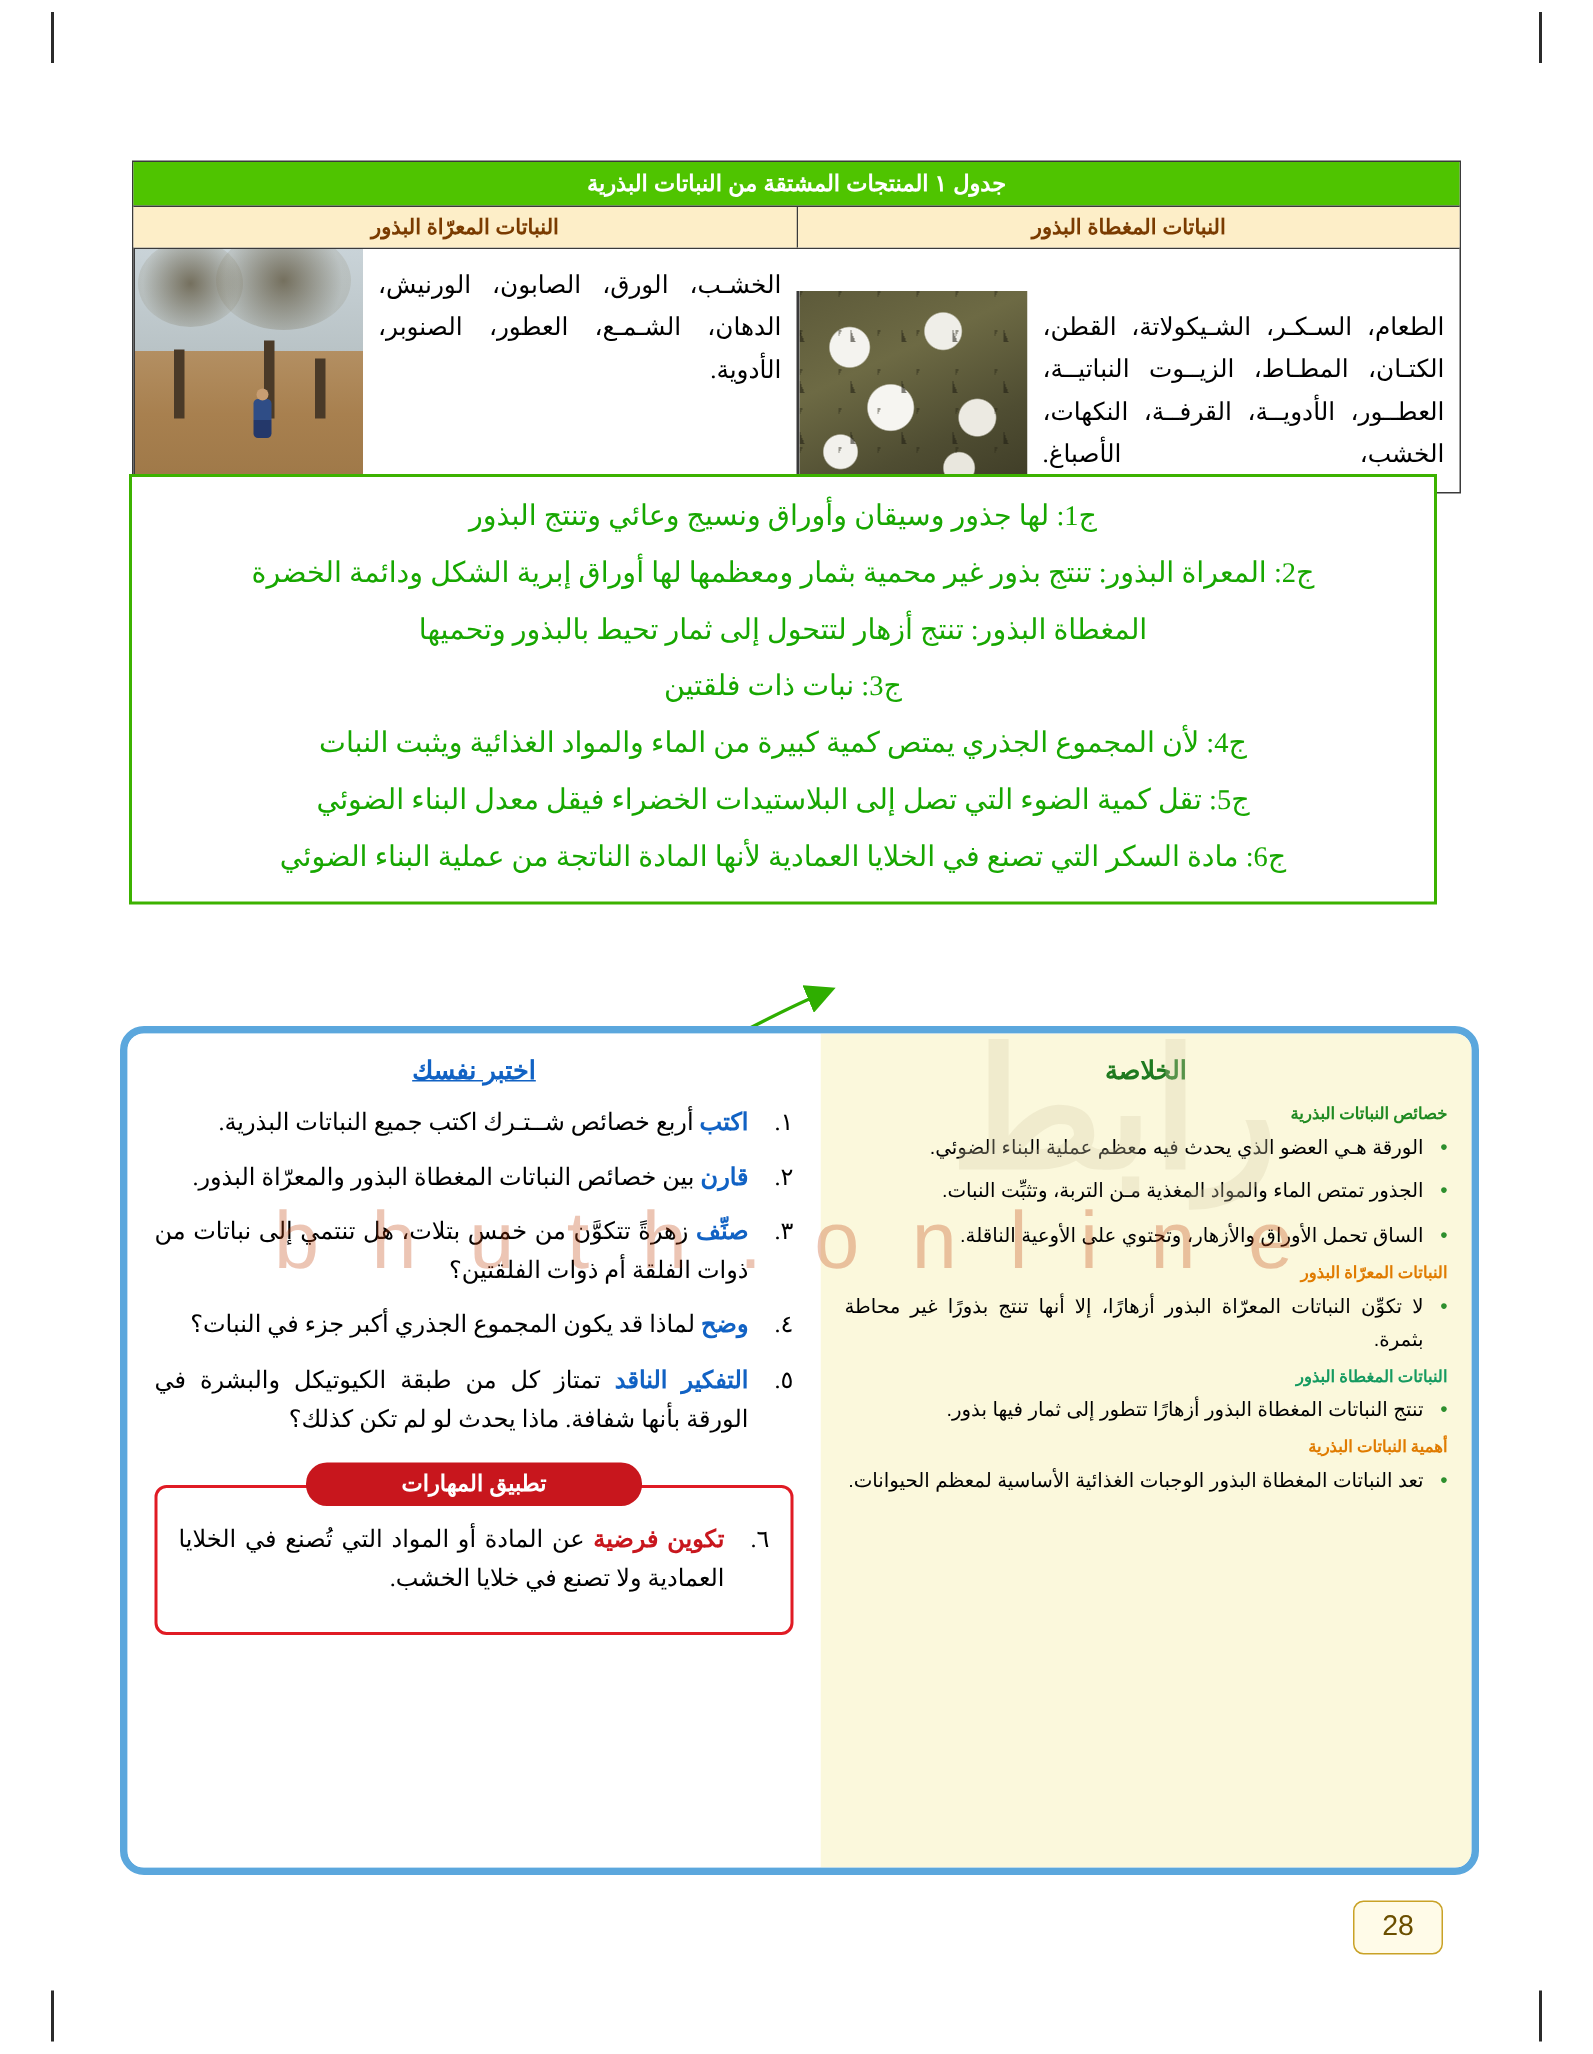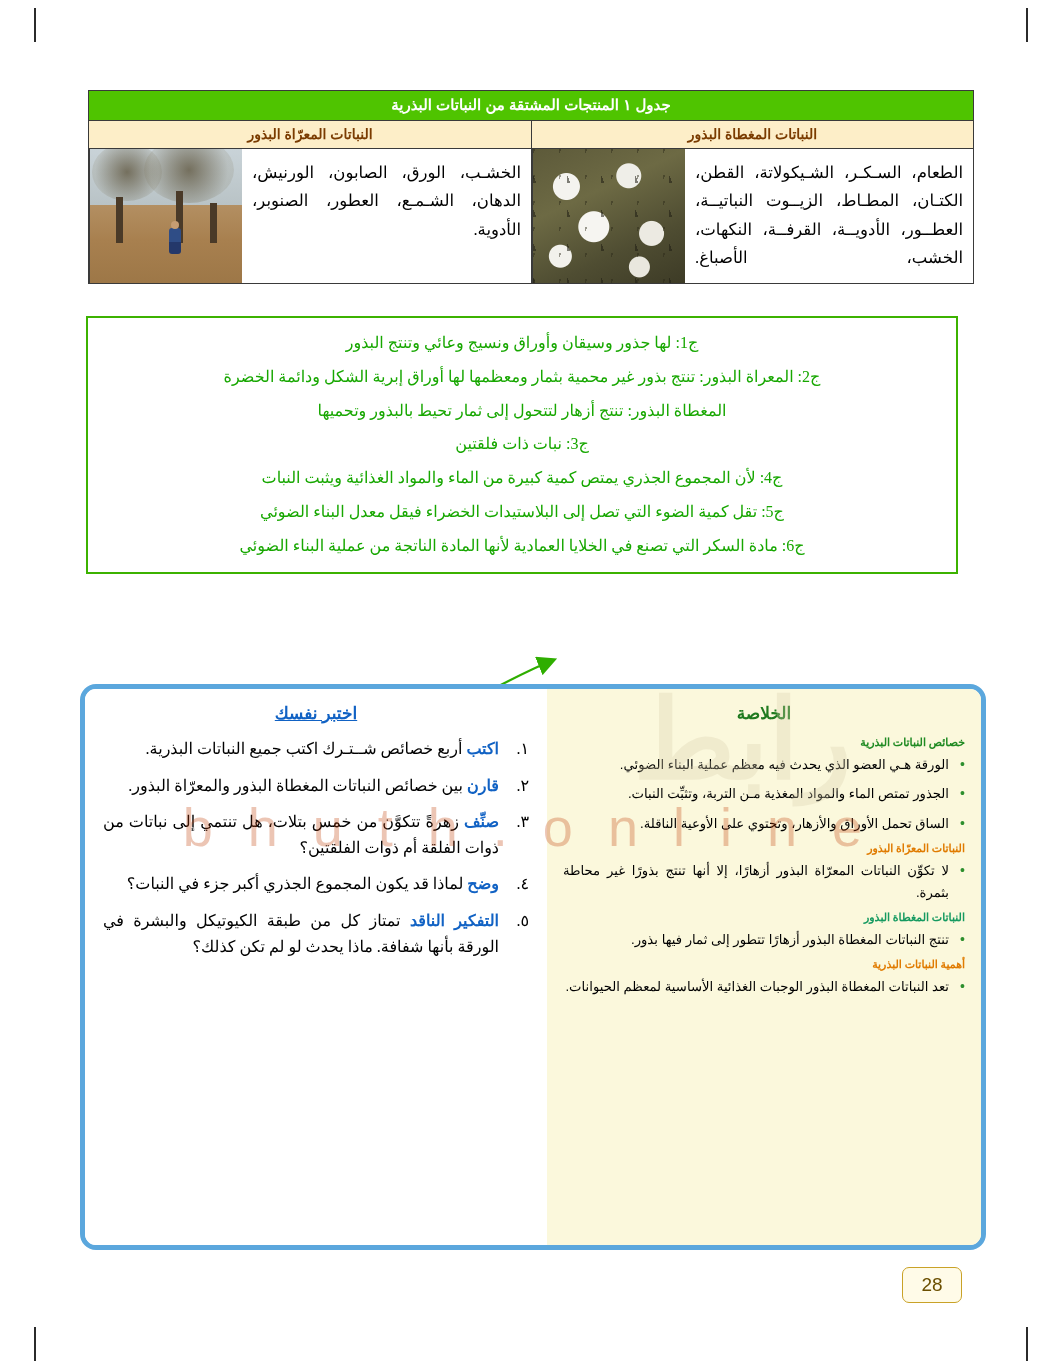--- a/index.html
+++ b/index.html
@@ -19,21 +19,21 @@
   
   .crop {
     position: absolute;
     background: #2b2b2b;
   }
   .crop.v { width: 2px; height: 34px; }
 
   
   .table-wrap {
     position: absolute;
-    top: 90px;
+    top: 107px;
     right: 88px;
     width: 886px;
     border: 1px solid #3a3a3a;
     box-sizing: border-box;
   }
   .table-title {
     background: #4fc400;
     color: #ffffff;
     text-align: center;
     font-weight: bold;
@@ -65,20 +65,21 @@
     border-top: 1px solid #3a3a3a;
   }
   .cell-col {
     flex: 1 1 50%;
     display: flex;
     box-sizing: border-box;
     min-height: 134px;
   }
   .cell-col.left {
     border-left: 1px solid #3a3a3a;
+    margin-top: 28px;
   }
   .cell-text {
     flex: 1 1 auto;
     padding: 10px 10px 8px 10px;
     font-size: 16.5px;
     line-height: 1.72;
     text-align: justify;
     text-align-last: justify;
     letter-spacing: 0.4px;
   }
@@ -139,21 +140,21 @@
     right: 104px;
     width: 872px;
     box-sizing: border-box;
     border: 2px solid #3cb200;
     padding: 14px 18px 16px 18px;
     background: #ffffff;
   }
   .answers p {
     margin: 0 0 12px 0;
     color: #17a700;
-    font-size: 16px;
+    font-size: 19px;
     line-height: 1.36;
     text-align: right;
     font-family: "Liberation Serif", serif;
   }
   .answers p:last-child { margin-bottom: 0; }
   .answers p.center { text-align: center; }
 
   
   .arrow-svg {
     position: absolute;
@@ -451,20 +452,32 @@
           <span class="kw">وضح</span>
           <span>لماذا قد يكون المجموع الجذري أكبر جزء في النبات؟</span>
         </li>
         <li>
           <span class="num">٥.</span>
           <span class="kw">التفكير الناقد</span>
           <span>تمتاز كل من طبقة الكيوتيكل والبشرة في الورقة بأنها شفافة. ماذا يحدث لو لم تكن كذلك؟</span>
         </li>
       </ol>
 
+      <div class="skills-wrap">
+        <div class="skills-banner">تطبيق المهارات</div>
+        <div class="skills-box">
+          <ol class="qlist">
+            <li>
+              <span class="num">٦.</span>
+              <span class="kw-red">تكوين فرضية</span>
+              <span>عن المادة أو المواد التي تُصنع في الخلايا العمادية ولا تصنع في خلايا الخشب.</span>
+            </li>
+          </ol>
+        </div>
+      </div>
     </div>
 
   </div>
 </div>
 
 <div class="watermark">
   <div class="wm-ar">رابط</div>
   <div class="wm-lat">b h u t h . o n l i n e</div>
 </div>
 

